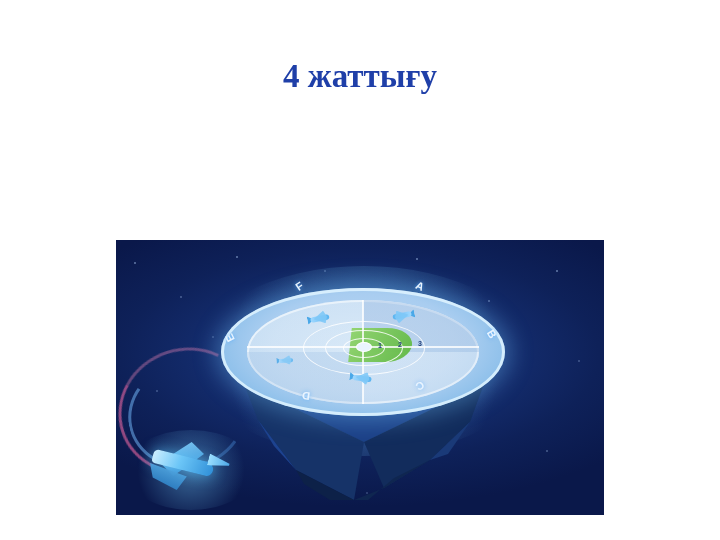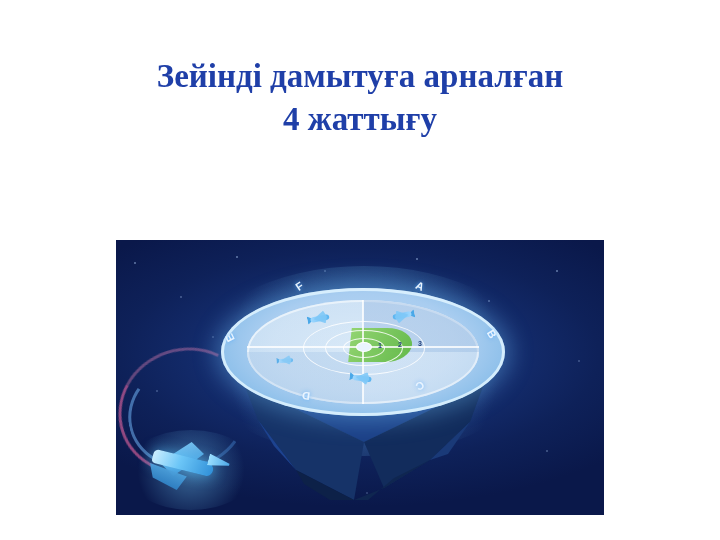--- a/index.html
+++ b/index.html
@@ -258,21 +258,20 @@
     border-radius: 50%;
     background: radial-gradient(circle, rgba(120,210,255,.45) 0%, rgba(120,210,255,0) 70%);
   }
 </style>
 </head>
 <body>
 
 <div class="slide">
 
   <div class="title-block">
-    <div class="title-line">Зейінді дамытуға арналған</div>
     <div class="title-line">4 жаттығу</div>
   </div>
 
   <div class="image-frame">
     <div class="scene">
 
       <div class="stars">
         <i style="left:18px;  top:22px;"></i>
         <i style="left:64px;  top:56px;  opacity:.35"></i>
         <i style="left:120px; top:16px;"></i>

